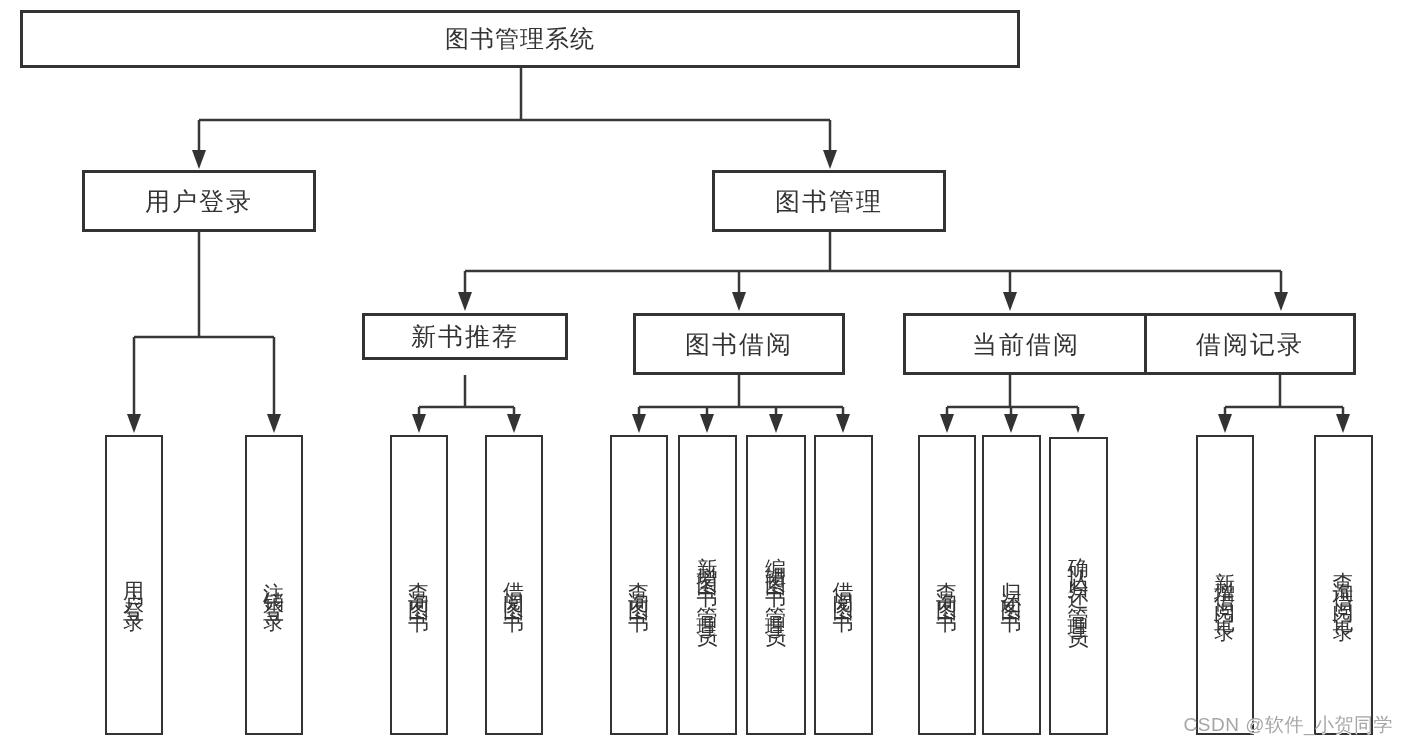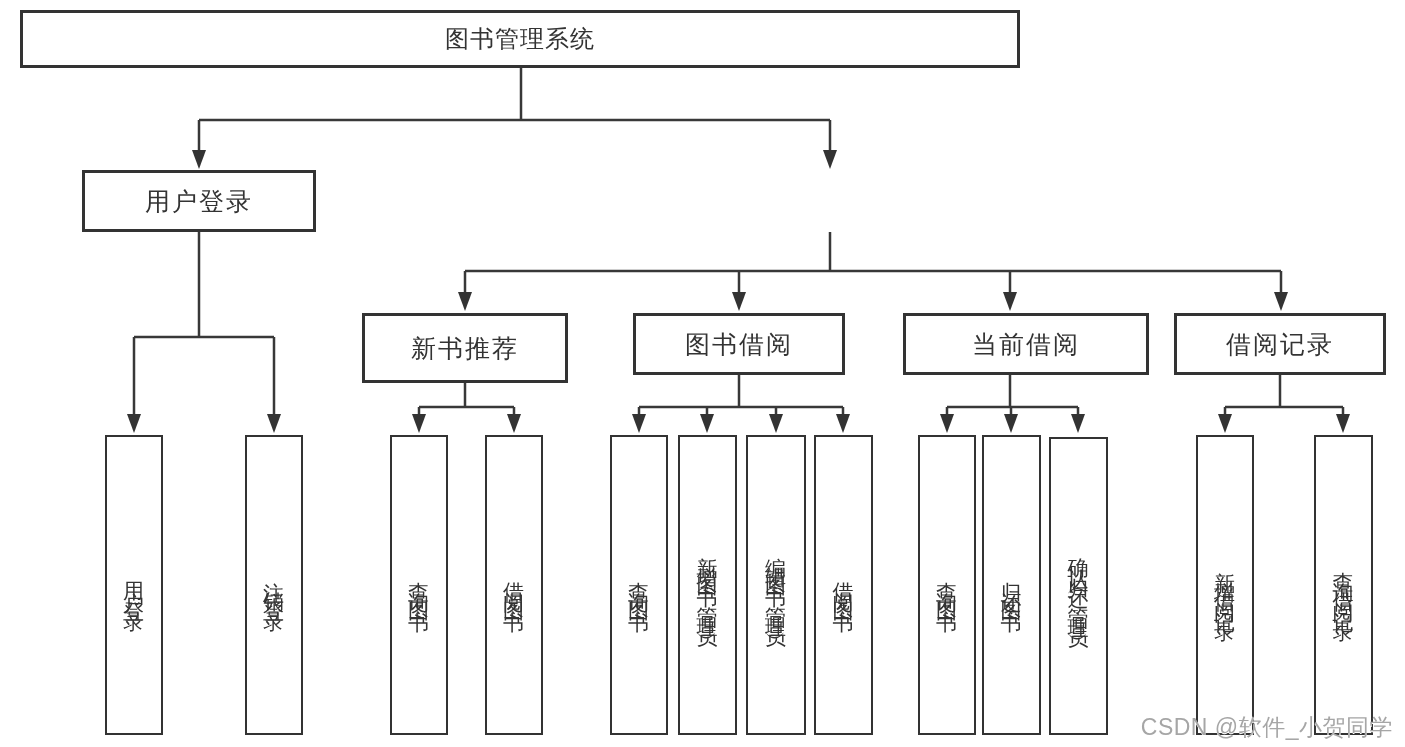--- a/index.html
+++ b/index.html
@@ -47,21 +47,21 @@
     font-size: 21px;
     letter-spacing: 10px;
     line-height: 1;
     white-space: nowrap;
   }
   .watermark {
     position: absolute;
     right: 12px;
     top: 712px;
     z-index: 5;
-    font-size: 23px;
+    font-size: 19px;
     color: #a6a6a6;
     text-shadow: 0 1px 0 #ffffff;
     letter-spacing: 0.5px;
   }
 </style>
 </head>
 <body>
 
 <div class="canvas">
 
@@ -105,31 +105,34 @@
     </g>
   </svg>
 
   <div class="node node-root" style="left:20px; top:10px; width:1000px; height:58px;">
     <span>图书管理系统</span>
   </div>
 
   <div class="node node-lvl" style="left:82px; top:170px; width:234px; height:62px;">
     <span>用户登录</span>
   </div>
+  <div class="node node-lvl" style="left:712px; top:170px; width:234px; height:62px;">
+    <span>图书管理</span>
+  </div>
 
-  <div class="node node-lvl" style="left:362px; top:313px; width:206px; height:70px;">
+  <div class="node node-lvl" style="left:362px; top:313px; width:206px; height:47px;">
     <span>新书推荐</span>
   </div>
   <div class="node node-lvl" style="left:633px; top:313px; width:212px; height:62px;text-align:center;">
     <span>图书借阅</span>
   </div>
   <div class="node node-lvl" style="left:903px; top:313px; width:246px; height:62px;">
     <span>当前借阅</span>
   </div>
-  <div class="node node-lvl" style="left:1174px; top:313px; width:212px; height:62px;">
+  <div class="node node-lvl" style="left:1144px; top:313px; width:212px; height:62px;">
     <span>借阅记录</span>
   </div>
 
   <div class="node leaf" style="left:105px; top:435px; width:58px; height:300px;">
     <span class="vtext">用户登录</span>
   </div>
   <div class="node leaf" style="left:245px; top:435px; width:58px; height:300px;">
     <span class="vtext">注销登录</span>
   </div>
 

